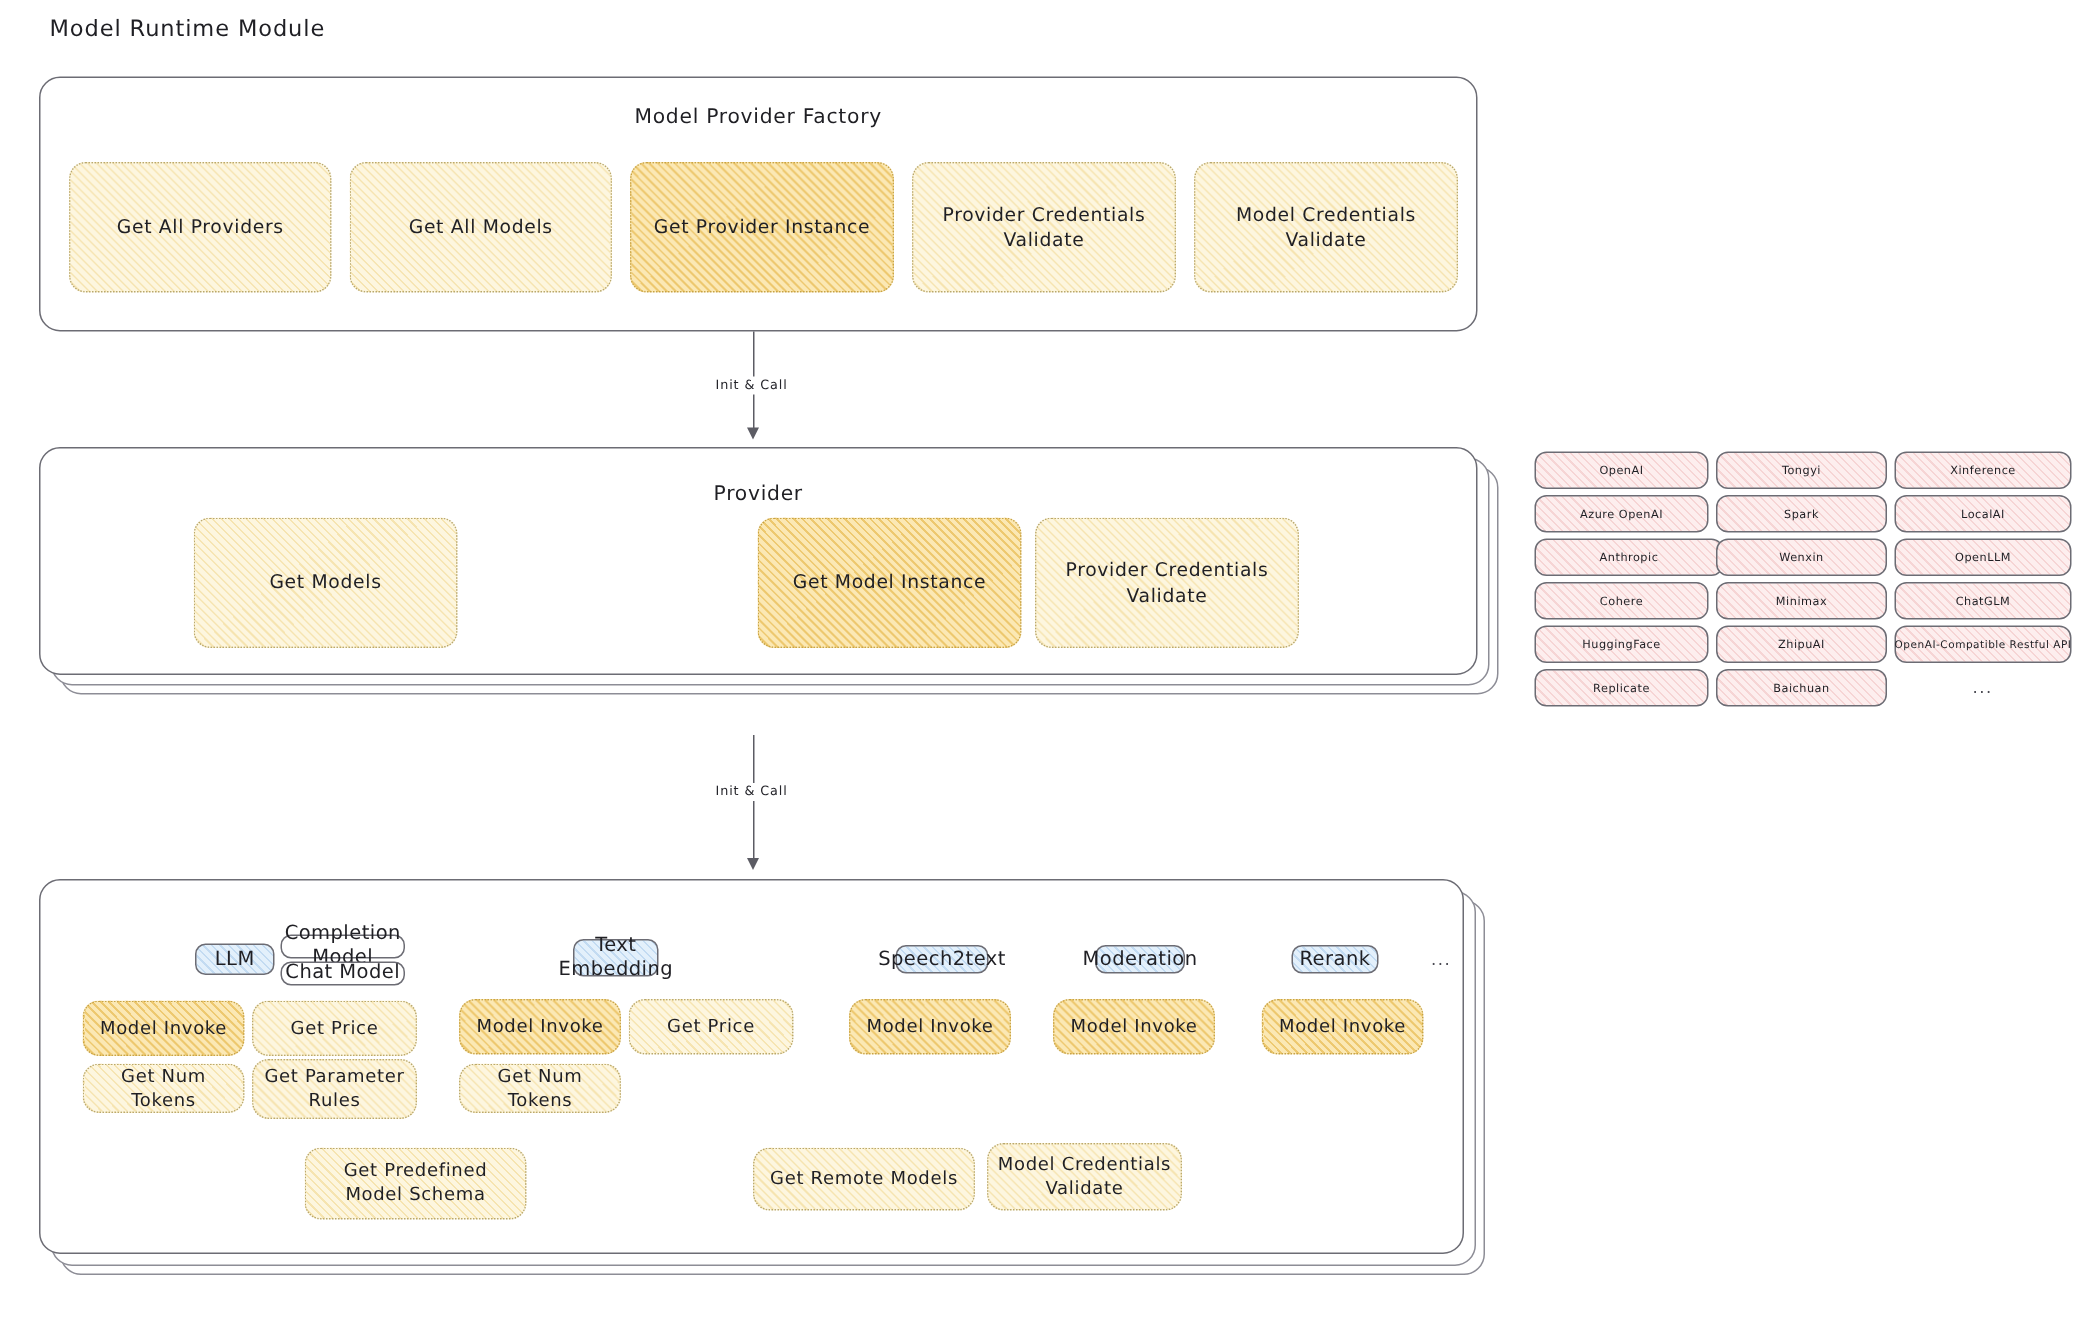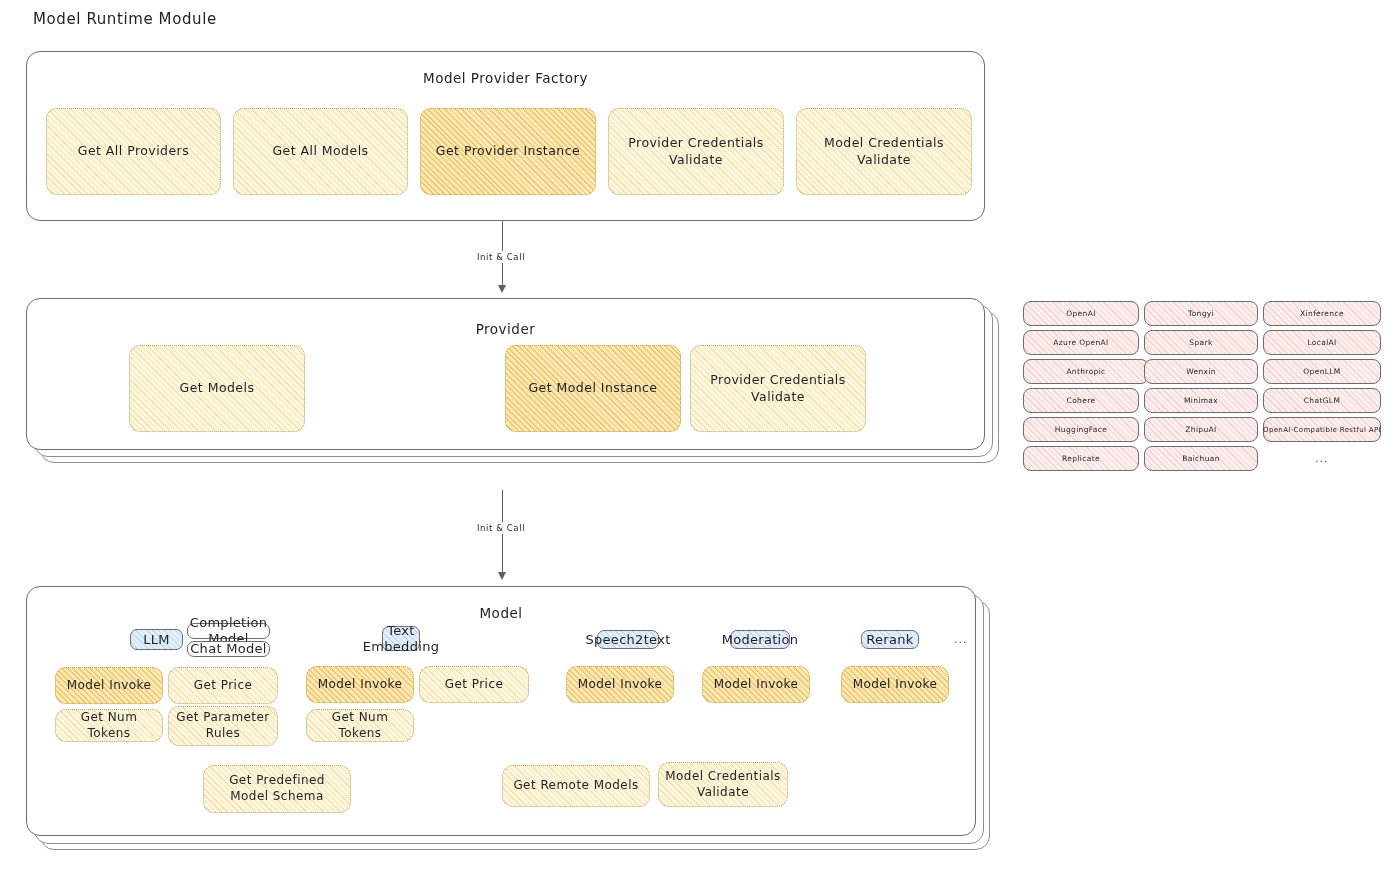--- a/index.html
+++ b/index.html
@@ -234,32 +234,31 @@
 </div>
 
 <div class="arrow-line" style="left:502px; top:490px; height:85px;"></div>
 <div class="arrow-head" style="left:498px; top:572px;"></div>
 <div class="arrow-label" style="left:473px; top:522px;">Init &amp; Call</div>
 
 <div class="panel-stack-layer" style="left:40px; top:600px; width:950px; height:250px;"></div>
 <div class="panel-stack-layer" style="left:34px; top:594px; width:950px; height:250px;"></div>
 
 <div class="panel" style="left:26px; top:586px; width:950px; height:250px; z-index:2;">
-  <div class="panel-title" style="top:18px;">Model</div>
 
   <div class="badge blue" style="left:103px; top:42px; width:53px; height:21px;">LLM</div>
   <div class="badge plain" style="left:160px; top:36px; width:83px; height:16px;">Completion Model</div>
   <div class="badge plain" style="left:160px; top:54px; width:83px; height:16px;">Chat Model</div>
 
   <div class="chip yellow-strong" style="left:28px; top:80px; width:108px; height:37px; font-size:12px;">Model Invoke</div>
   <div class="chip yellow" style="left:141px; top:80px; width:110px; height:37px; font-size:12px;">Get Price</div>
   <div class="chip yellow" style="left:28px; top:122px; width:108px; height:33px; font-size:12px;">Get Num Tokens</div>
   <div class="chip yellow" style="left:141px; top:119px; width:110px; height:40px; font-size:12px;">Get Parameter Rules</div>
 
-  <div class="badge blue" style="left:355px; top:39px; width:38px; height:25px;">Text Embedding</div>
+  <div class="badge blue" style="left:355px; top:39px; width:57px; height:25px;">Text Embedding</div>
 
   <div class="chip yellow-strong" style="left:279px; top:79px; width:108px; height:37px; font-size:12px;">Model Invoke</div>
   <div class="chip yellow" style="left:392px; top:79px; width:110px; height:37px; font-size:12px;">Get Price</div>
   <div class="chip yellow" style="left:279px; top:122px; width:108px; height:33px; font-size:12px;">Get Num Tokens</div>
 
   <div class="badge blue" style="left:570px; top:43px; width:62px; height:19px;">Speech2text</div>
   <div class="chip yellow-strong" style="left:539px; top:79px; width:108px; height:37px; font-size:12px;">Model Invoke</div>
 
   <div class="badge blue" style="left:703px; top:43px; width:60px; height:19px;">Moderation</div>
   <div class="chip yellow-strong" style="left:675px; top:79px; width:108px; height:37px; font-size:12px;">Model Invoke</div>

